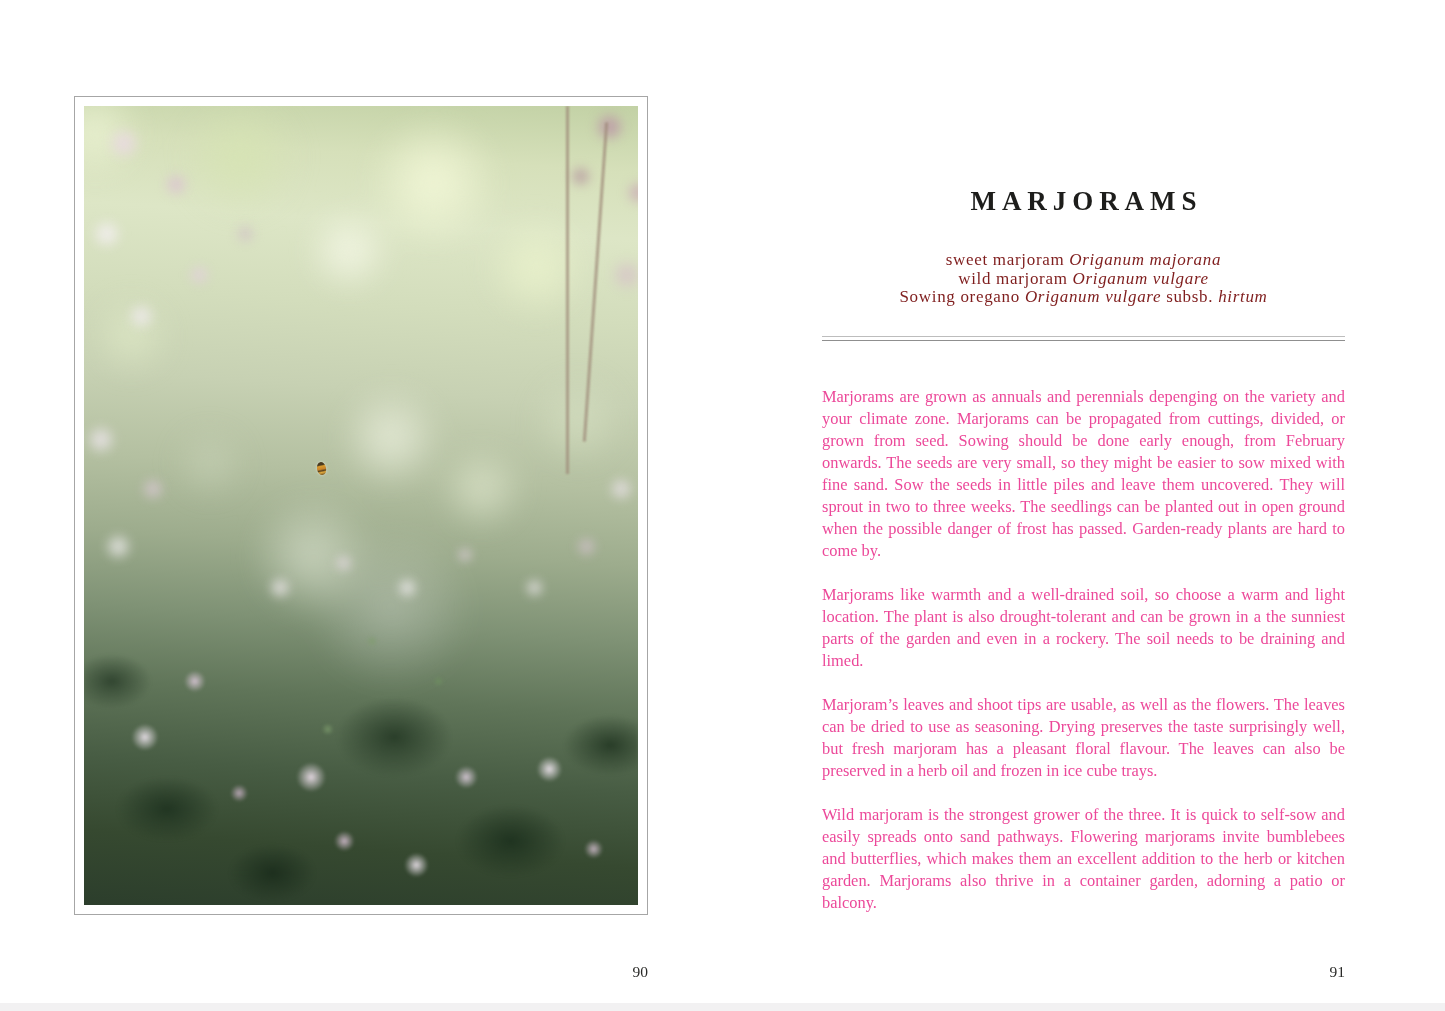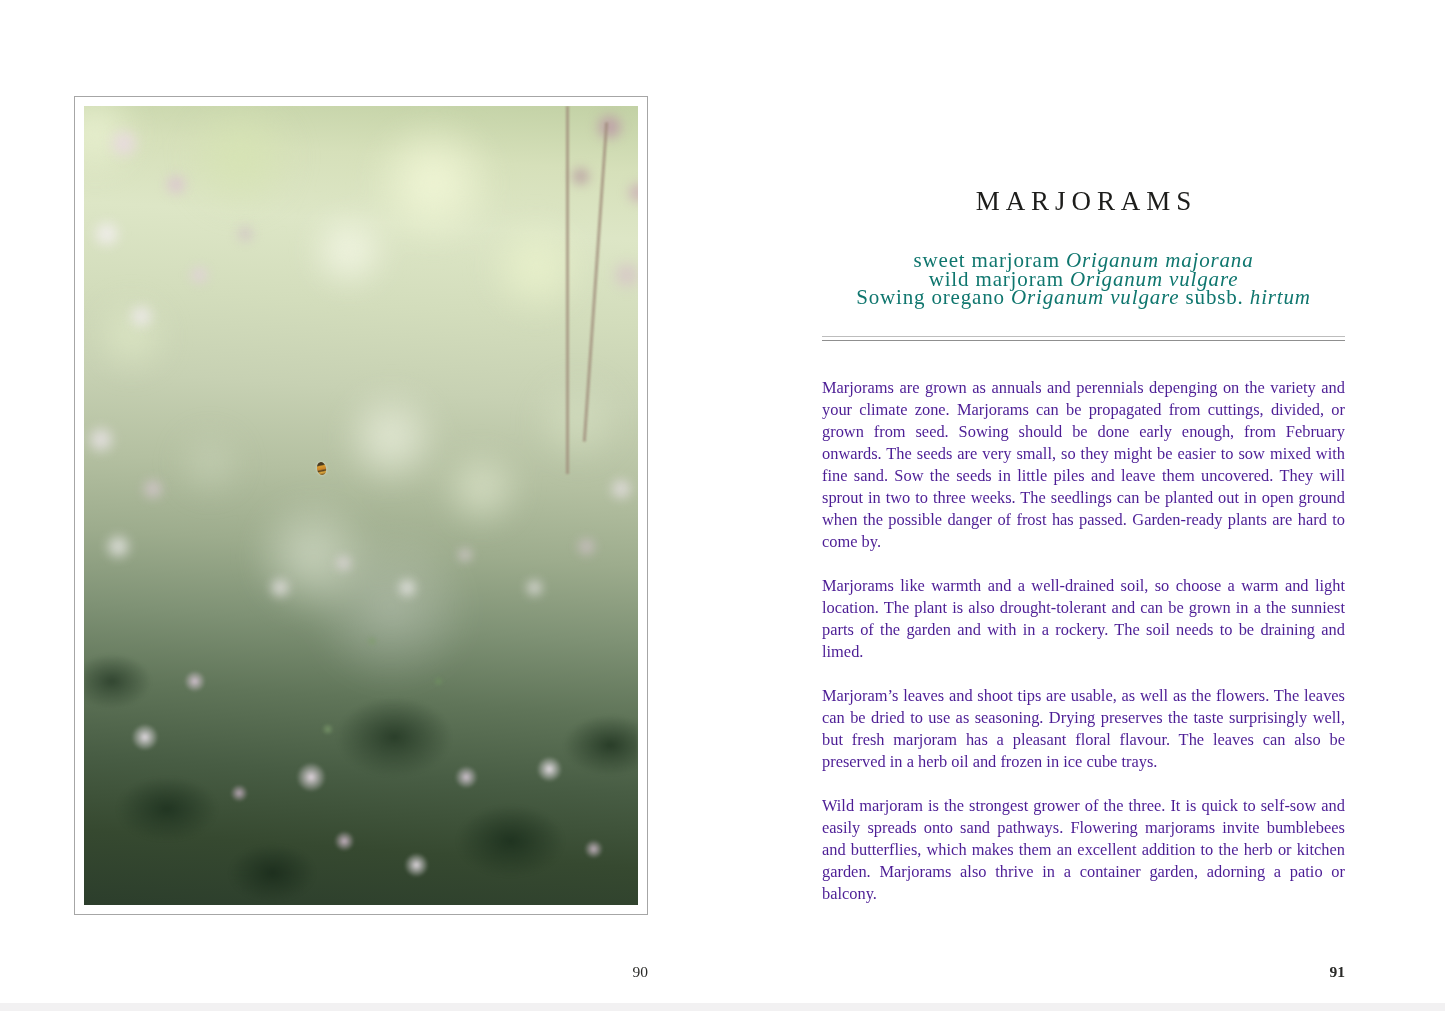--- a/index.html
+++ b/index.html
@@ -118,51 +118,51 @@
     border-radius: 50% 50% 46% 46%;
     background: linear-gradient(180deg, #4a3a20 0%, #4a3a20 22%, #d89a2e 32%, #c9832a 55%, #5a431f 68%, #e0a83c 80%, #7a5a26 100%);
     transform: rotate(-12deg);
     box-shadow: 0 0 3px rgba(255,255,255,0.5);
   }
 
   
   .title {
     position: absolute; left: 822px; top: 186px; width: 523px;
     margin: 0;
-    font-size: 27px; font-weight: 400;
+    font-size: 27px; font-weight: 700;
     letter-spacing: 0.22em; text-indent: 0.22em;
     text-align: center; color: #1d1d1b;
   }
   .species {
     position: absolute; left: 822px; top: 251px; width: 523px;
     text-align: center;
-    font-size: 21px; line-height: 18.6px;
+    font-size: 17px; line-height: 18.6px;
     letter-spacing: 0.04em;
-    color: #0f766e;
+    color: #7f1d1d;
   }
   .species i { font-style: italic; }
   .rule {
     position: absolute; left: 822px; top: 336px; width: 523px;
     height: 3px; box-sizing: content-box;
     border-top: 1px solid #bdbdbd;
     border-bottom: 1px solid #8f8f8f;
   }
   .bodytext {
-    position: absolute; left: 822px; top: 377px; width: 523px;
+    position: absolute; left: 822px; top: 386px; width: 523px;
     font-size: 16.4px; line-height: 22px;
-    text-align: justify; color: #4c1d95;
+    text-align: justify; color: #ec4899;
   }
   .bodytext p { margin: 0 0 22px 0; }
 
   .page-num {
     position: absolute; top: 963px;
     font-size: 15.5px; color: #2a2a28; text-align: right;
   }
   .page-num.pn-left  { left: 74px;  width: 574px; }
-  .page-num.pn-right { left: 822px; width: 523px; font-weight: bold; }
+  .page-num.pn-right { left: 822px; width: 523px; }
 
   .bottom-strip {
     position: absolute; left: 0; bottom: 0; width: 1445px; height: 8px;
     background: #f2f1f2;
   }
 </style>
 </head>
 <body>
 
 <div class="spread">
@@ -188,21 +188,21 @@
     <div class="species">
       <div><span>sweet marjoram </span><i>Origanum majorana</i></div>
       <div><span>wild marjoram </span><i>Origanum vulgare</i></div>
       <div><span>Sowing oregano </span><i>Origanum vulgare</i><span> subsb. </span><i>hirtum</i></div>
     </div>
 
     <div class="rule"></div>
 
     <div class="bodytext">
       <p>Marjorams are grown as annuals and perennials depenging on the variety and your climate zone. Marjorams can be propagated from cuttings, divided, or grown from seed. Sowing should be done early enough, from February onwards. The seeds are very small, so they might be easier to sow mixed with fine sand. Sow the seeds in little piles and leave them uncovered. They will sprout in two to three weeks. The seedlings can be planted out in open ground when the possible danger of frost has passed. Garden-ready plants are hard to come by.</p>
-      <p>Marjorams like warmth and a well-drained soil, so choose a warm and light location. The plant is also drought-tolerant and can be grown in a the sunniest parts of the garden and with in a rockery.  The soil needs to be draining and limed.</p>
+      <p>Marjorams like warmth and a well-drained soil, so choose a warm and light location. The plant is also drought-tolerant and can be grown in a the sunniest parts of the garden and even in a rockery.  The soil needs to be draining and limed.</p>
       <p>Marjoram’s leaves and shoot tips are usable, as well as the flowers. The leaves can be dried to use as seasoning. Drying preserves the taste surprisingly well, but fresh marjoram has a pleasant floral flavour. The leaves can also be preserved in a herb oil and frozen in ice cube trays.</p>
       <p>Wild marjoram is the strongest grower of the three. It is quick to self-sow and easily spreads onto sand pathways. Flowering marjorams invite bumblebees and butterflies, which makes them an excellent addition to the herb or kitchen garden. Marjorams also thrive in a container garden, adorning a patio or balcony.</p>
     </div>
 
     <div class="page-num pn-right">91</div>
   </div>
 
   <div class="bottom-strip"></div>
 </div>
 

